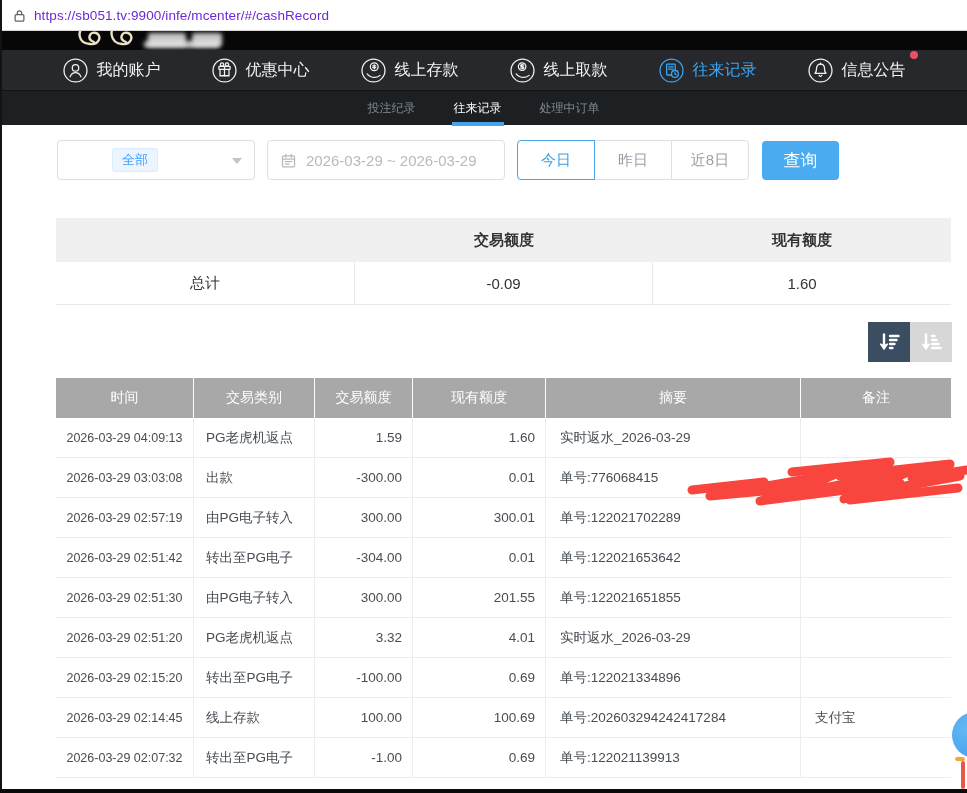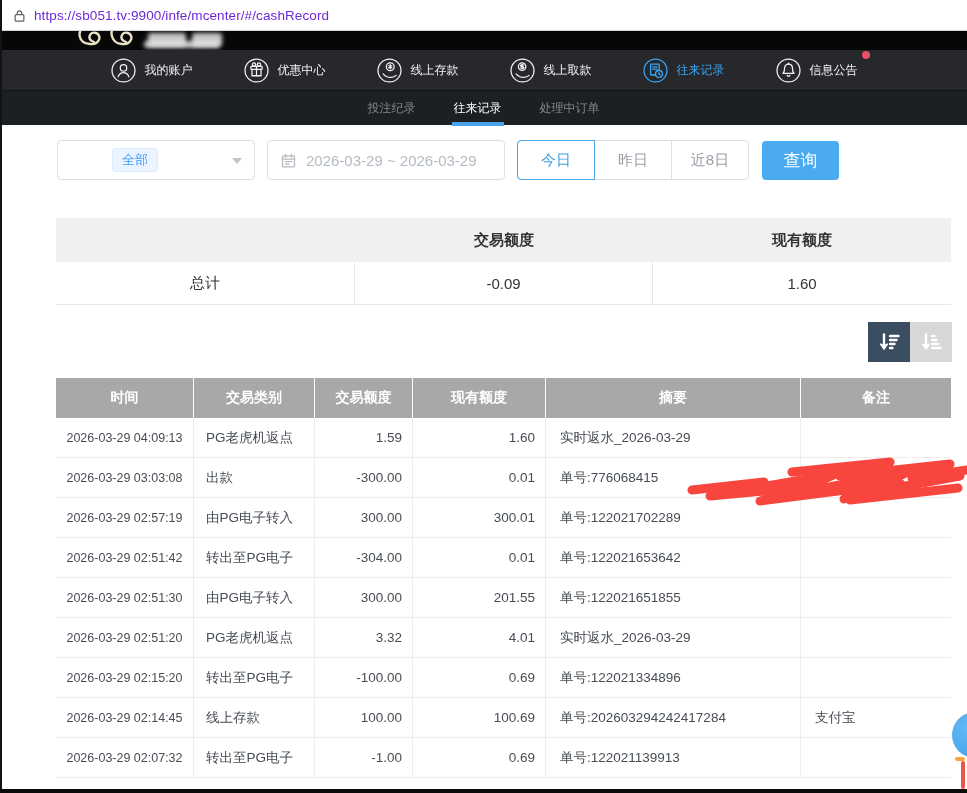--- a/index.html
+++ b/index.html
@@ -12,21 +12,21 @@
              border-bottom:1px solid #d6d6d6; display:flex; align-items:center; padding-left:12px; }
   .lock-ic { width:15px; height:15px; margin-right:7px; flex:0 0 auto; }
   .url-text { font-size:13.5px; color:#6d28d9; letter-spacing:.1px; }
 
   
   .logo-strip { position:absolute; left:0; top:31px; width:967px; height:19px; background:#070707; overflow:hidden; }
   .logo-curl { position:absolute; left:72px; top:-14px; }
   .logo-blur { position:absolute; top:2px; height:13px; background:#e9e9e9; border-radius:3px; filter:blur(2px); opacity:.85; }
   .nav-bar { position:absolute; left:0; top:50px; width:967px; height:40px; background:#26282c;
              display:flex; justify-content:center; align-items:center; gap:50px; }
-  .nav-item { display:flex; align-items:center; gap:8px; color:#f2f2f2; font-size:12px; cursor:pointer; position:relative; }
+  .nav-item { display:flex; align-items:center; gap:8px; color:#f2f2f2; font-size:16px; cursor:pointer; position:relative; }
   .nav-item.active { color:#3aa6f5; }
   .nav-item svg { display:block; }
   .nav-badge { position:absolute; right:-12px; top:-6px; width:8px; height:8px; border-radius:50%; background:#ea5064; }
 
   .subtab-bar { position:absolute; left:0; top:90px; width:967px; height:35px; background:#1d2023;
                 border-top:1px solid #121417; display:flex; justify-content:center; align-items:center; gap:34px; }
   .subtab { position:relative; color:#83888f; font-size:12px; height:35px; line-height:34px; cursor:pointer; padding:0 2px; }
   .subtab.active { color:#fff; }
   .subtab.active::after { content:""; position:absolute; left:0; right:0; bottom:0; height:4px; background:#4aa2e8; }
 
@@ -59,21 +59,21 @@
 
   
   .sort-group { position:absolute; left:868px; top:322px; display:flex; }
   .sort-btn { width:42px; height:40px; display:flex; align-items:center; justify-content:center; cursor:pointer; }
   .sort-btn.desc { background:#3b4d60; }
   .sort-btn.asc { background:#d7d7d7; }
 
   
   .tx-table { position:absolute; left:56px; top:378px; width:895px; }
   .t-head { display:grid; grid-template-columns:138px 121px 98px 133px 255px 150px; background:#a8a8a8; height:40px; }
-  .t-head > div { color:#fff; font-size:14px; font-weight:bold; display:flex; align-items:center; justify-content:center;
+  .t-head > div { color:#fff; font-size:14px; font-weight:normal; display:flex; align-items:center; justify-content:center;
                   border-right:1px solid #fcfcfc;text-align:center; }
   .t-head > div:last-child { border-right:none; }
   .t-row { display:grid; grid-template-columns:138px 121px 98px 133px 255px 150px; height:40px;
            border-bottom:1px solid #ededed; background:#fff; }
   .t-row > div { font-size:13.5px; color:#474d54; display:flex; align-items:center; border-right:1px solid #ededed; overflow:hidden; white-space:nowrap; }
   .t-row > div:last-child { border-right:none; }
   .c0 { justify-content:center; font-size:12.5px !important; }
   .c1 { padding-left:12px; }
   .c2, .c3 { justify-content:flex-end; padding-right:10px; }
   .c4 { padding-left:14px; }

